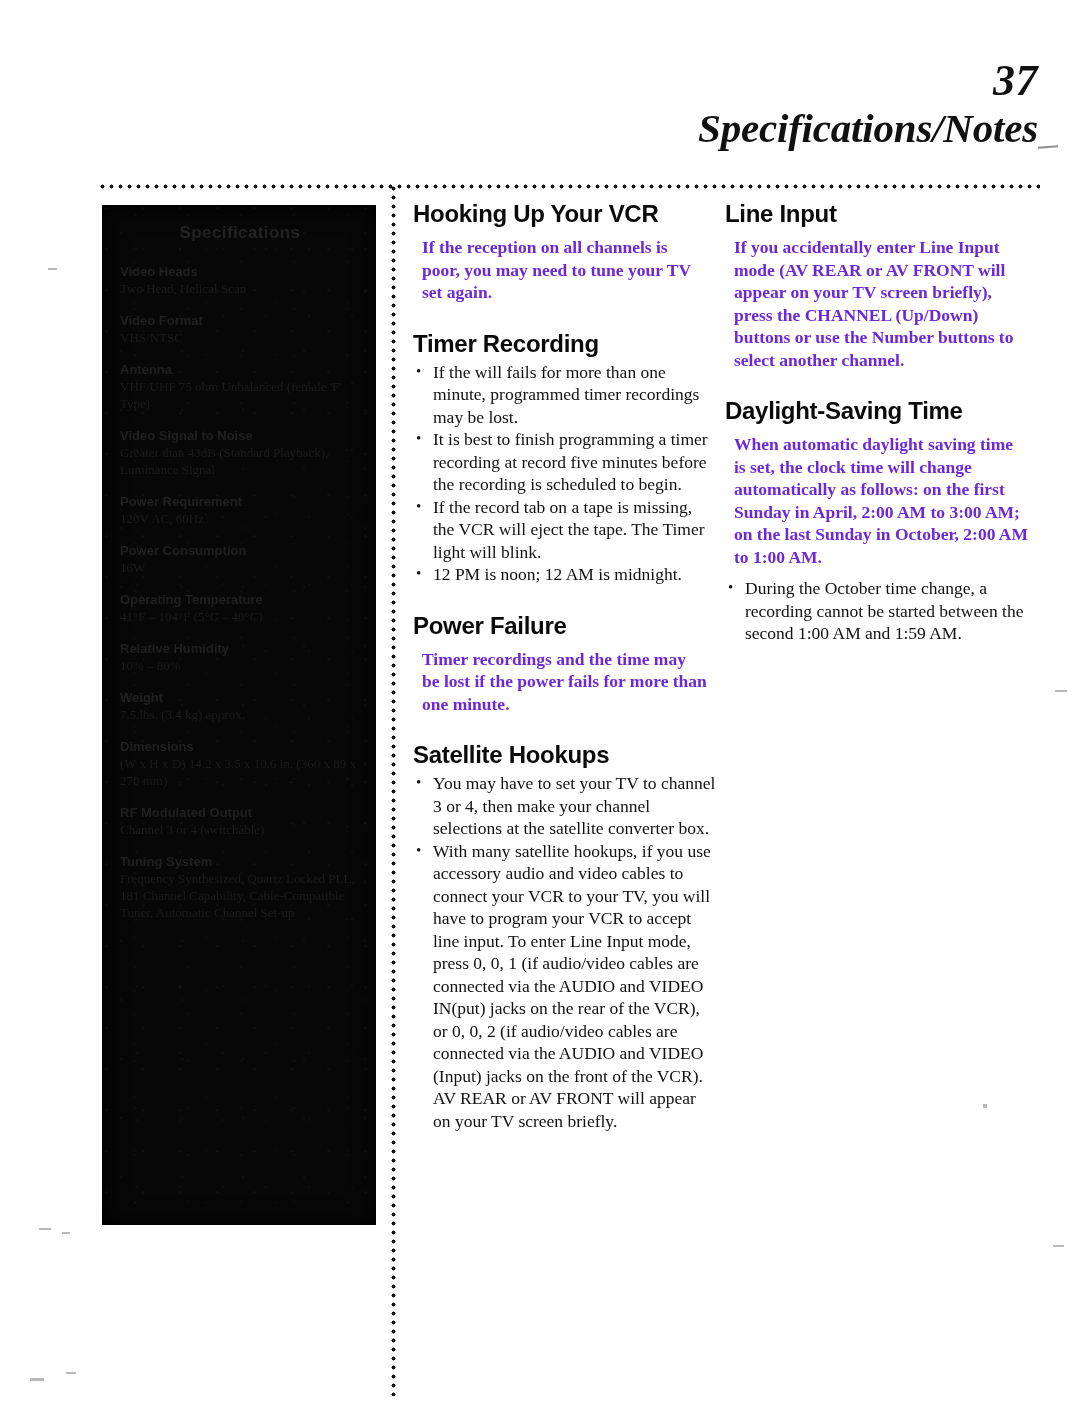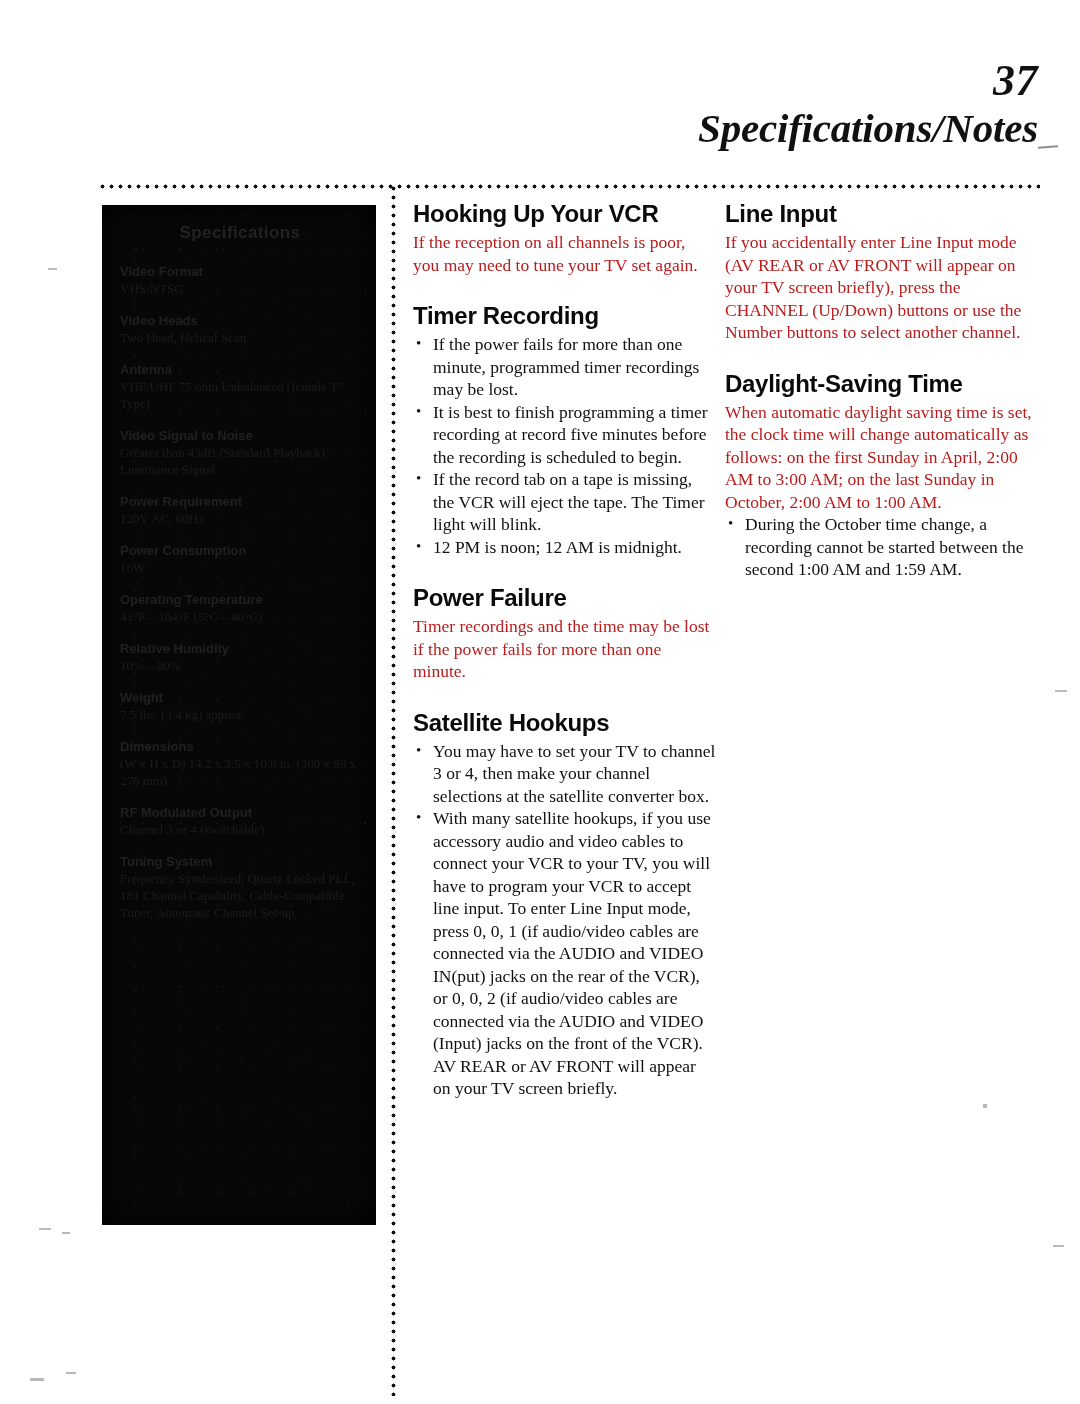--- a/index.html
+++ b/index.html
@@ -155,22 +155,23 @@
     letter-spacing: -0.3px;
     color: #0a0a0a;
   }
   .sec + .sec { margin-top: 26px; }
   .sec-first { margin-top: 0; }
 
   p.body {
     font-family: "Liberation Serif", serif;
     font-size: 17.5px;
     line-height: 22.5px;
-    margin: 0;
-    color: #b91c1c;
+    margin: 9px;
+    color: #6d28d9;
+    font-weight: bold;
   }
 
   ul.bullets {
     list-style: none;
     margin: 0;
     padding: 0;
   }
   ul.bullets > li {
     position: relative;
     padding-left: 20px;
@@ -208,26 +209,26 @@
 
   <div class="rule-h"></div>
   <div class="rule-v"></div>
 
   <div class="spec-block">
     <div class="spec-noise"></div>
     <div class="spec-inner">
       <div class="spec-heading">Specifications</div>
       <div id="spec-groups">
           <div class="spec-group">
+            <div class="spec-label">Video Heads</div>
+            <div class="spec-value">Two Head, Helical Scan</div>
+          </div>
+          <div class="spec-group">
             <div class="spec-label">Video Format</div>
             <div class="spec-value">VHS/NTSC</div>
-          </div>
-          <div class="spec-group">
-            <div class="spec-label">Video Heads</div>
-            <div class="spec-value">Two Head, Helical Scan</div>
           </div>
           <div class="spec-group">
             <div class="spec-label">Antenna</div>
             <div class="spec-value">VHF/UHF 75 ohm Unbalanced (female 'F' Type)</div>
           </div>
           <div class="spec-group">
             <div class="spec-label">Video Signal to Noise</div>
             <div class="spec-value">Greater than 43dB (Standard Playback), Luminance Signal</div>
           </div>
           <div class="spec-group">
@@ -267,21 +268,21 @@
   </div>
 
   <div class="col col-2" id="col-middle">
       <div class="sec sec-first">
         <h2 class="sec-head">Hooking Up Your VCR</h2>
         <p class="body">If the reception on all channels is poor, you may need to tune your TV set again.</p>
       </div>
       <div class="sec">
         <h2 class="sec-head">Timer Recording</h2>
         <ul class="bullets">
-          <li>If the power fails for more than one minute, programmed timer recordings may be lost.</li>
+          <li>If the will fails for more than one minute, programmed timer recordings may be lost.</li>
           <li>It is best to finish programming a timer recording at record five minutes before the recording is scheduled to begin.</li>
           <li>If the record tab on a tape is missing, the VCR will eject the tape.  The Timer light will blink.</li>
           <li>12 PM is noon; 12 AM is midnight.</li>
         </ul>
       </div>
       <div class="sec">
         <h2 class="sec-head">Power Failure</h2>
         <p class="body">Timer recordings and the time may be lost if the power fails for more than one minute.</p>
       </div>
       <div class="sec">

